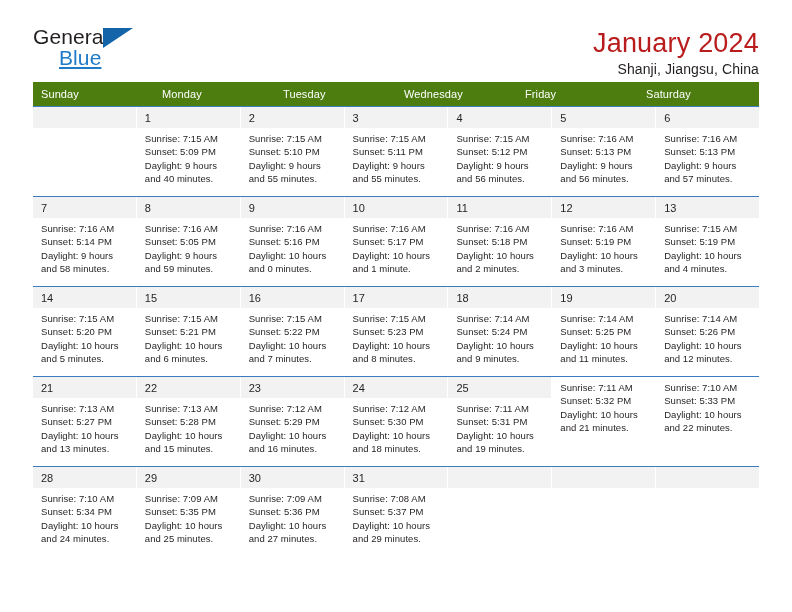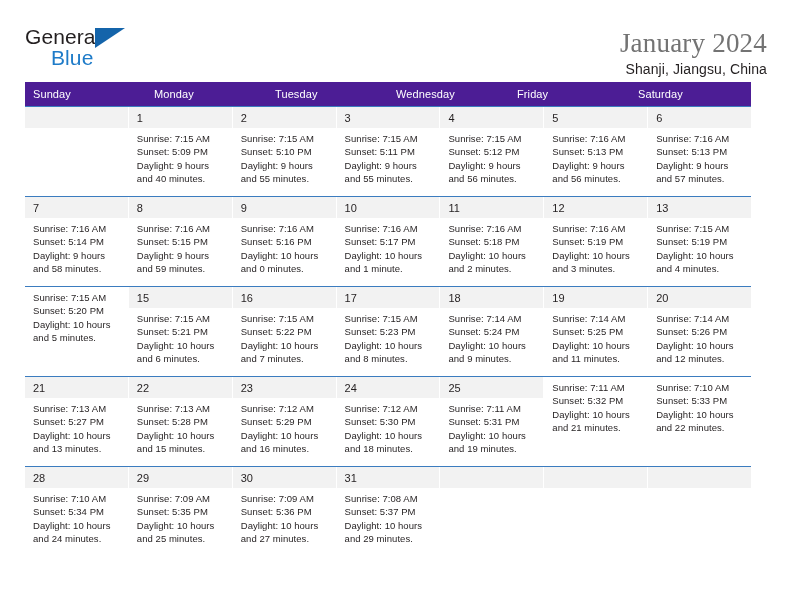--- a/index.html
+++ b/index.html
@@ -9,21 +9,21 @@
     height: 612px;
     background: #ffffff;
     font-family: "Liberation Sans", sans-serif;
     overflow: hidden;
   }
 
   .page {
     width: 792px;
     height: 612px;
     position: relative;
-    padding: 0 25px;
+    padding: 0 33px;
   }
 
   
   .header {
     display: flex;
     justify-content: space-between;
     align-items: flex-start;
     height: 72px;
     padding-top: 26px;
   }
@@ -41,59 +41,59 @@
     display: block;
   }
   .logo-blue {
     font-size: 21px;
     color: #1e7bc8;
     letter-spacing: 0.1px;
     line-height: 22px;
     display: block;
     margin-left: 26px;
     margin-top: -1px;
+    text-decoration: underline;
   }
   .logo-triangle {
     position: absolute;
     left: 70px;
     top: 2px;
     width: 0;
     height: 0;
     border-left: 30px solid #1464aa;
     border-bottom: 20px solid transparent;
   }
 
   .title-block {
     text-align: right;
     padding-top: 1px;
   }
   .cal-title {
     font-size: 27px;
-    color: #737373;
+    color: #b91c1c;
     font-weight: normal;
     line-height: 32px;
     letter-spacing: 0.2px;
-    font-family: Liberation Serif, serif;
   }
   .cal-subtitle {
     font-size: 14px;
     color: #231f20;
     line-height: 20px;
     letter-spacing: 0.1px;
   }
 
   
   .calendar {
     width: 726px;
     margin-top: 10px;
   }
 
   .weekday-row {
     display: flex;
-    background: #4c1d95;
+    background: #4d7c0f;
   }
   .weekday-cell {
     flex: 1 1 0;
     color: #ffffff;
     font-size: 11px;
     padding: 5px 0 5px 8px;
     line-height: 14px;
     letter-spacing: 0.1px;
   }
 
@@ -236,21 +236,21 @@
           <div>Sunrise: 7:16 AM</div>
           <div>Sunset: 5:14 PM</div>
           <div>Daylight: 9 hours</div>
           <div>and 58 minutes.</div>
         </div>
       </div>
       <div class="day-cell">
         <div class="day-number">8</div>
         <div class="day-info">
           <div>Sunrise: 7:16 AM</div>
-          <div>Sunset: 5:15 PM</div>
+          <div>Sunset: 5:05 PM</div>
           <div>Daylight: 9 hours</div>
           <div>and 59 minutes.</div>
         </div>
       </div>
       <div class="day-cell">
         <div class="day-number">9</div>
         <div class="day-info">
           <div>Sunrise: 7:16 AM</div>
           <div>Sunset: 5:16 PM</div>
           <div>Daylight: 10 hours</div>
@@ -290,20 +290,21 @@
           <div>Sunrise: 7:15 AM</div>
           <div>Sunset: 5:19 PM</div>
           <div>Daylight: 10 hours</div>
           <div>and 4 minutes.</div>
         </div>
       </div>
     </div>
 
     <div class="week-row">
       <div class="day-cell">
+        <div class="day-number">14</div>
         <div class="day-info">
           <div>Sunrise: 7:15 AM</div>
           <div>Sunset: 5:20 PM</div>
           <div>Daylight: 10 hours</div>
           <div>and 5 minutes.</div>
         </div>
       </div>
       <div class="day-cell">
         <div class="day-number">15</div>
         <div class="day-info">

